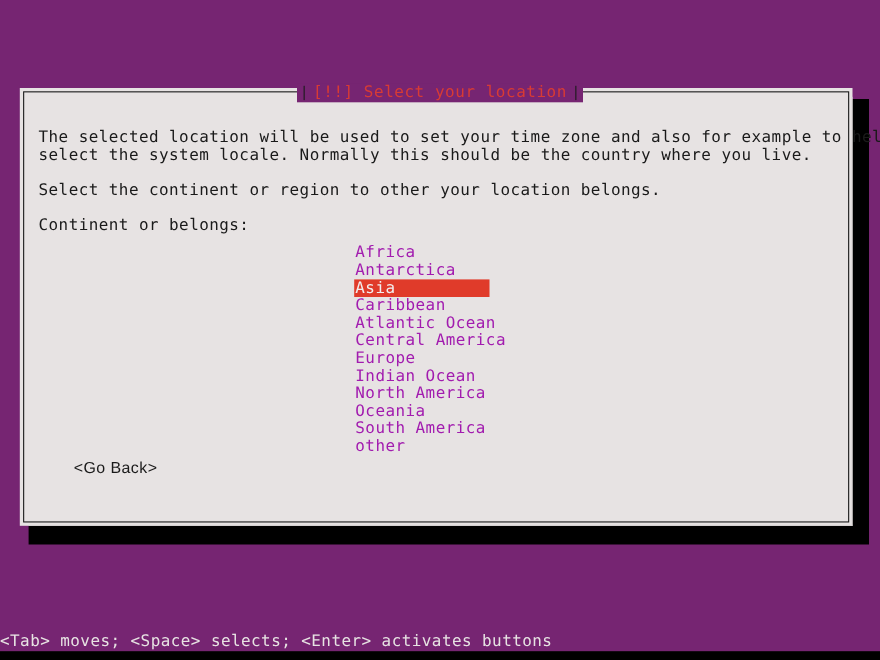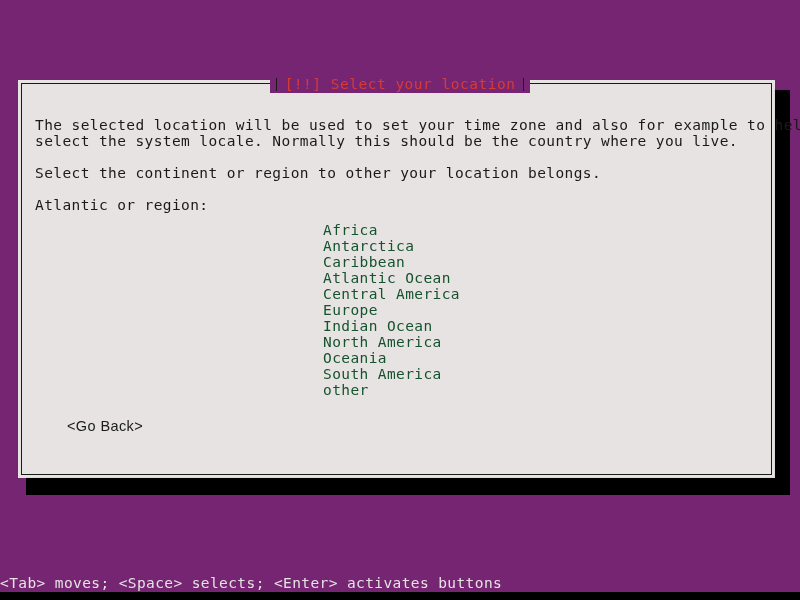--- a/index.html
+++ b/index.html
@@ -122,21 +122,21 @@
     left: 300px;
     top: 138px;
     width: 230px;
   }
   .region-item {
     display: block;
     height: 16px;
     line-height: 16px;
     font-size: 14.5px;
     letter-spacing: 0.4px;
-    color: #14532d;
+    color: #a21caf;
     white-space: pre;
     padding-left: 1px;
     width: 123px;
     box-sizing: border-box;
     background: transparent;
   }
   .region-item.selected {
     background: #e03b2a;
     color: #f2eeee;
   }
@@ -191,25 +191,26 @@
 
   <div id="dialog">
     <div id="dialog-frame">
       <div id="dialog-inner-bevel"></div>
 
       <div class="body-text" id="para-1">The selected location will be used to set your time zone and also for example to help
 select the system locale. Normally this should be the country where you live.</div>
 
       <div class="body-text" id="para-2">Select the continent or region to other your location belongs.</div>
 
-      <div class="body-text" id="field-label">Atlantic or region:</div>
+      <div class="body-text" id="field-label">Continent or belongs:</div>
 
       <div id="region-list">
         <div class="region-item">Africa</div>
         <div class="region-item">Antarctica</div>
+        <div class="region-item selected">Asia</div>
         <div class="region-item">Caribbean</div>
         <div class="region-item">Atlantic Ocean</div>
         <div class="region-item">Central America</div>
         <div class="region-item">Europe</div>
         <div class="region-item">Indian Ocean</div>
         <div class="region-item">North America</div>
         <div class="region-item">Oceania</div>
         <div class="region-item">South America</div>
         <div class="region-item">other</div>
       </div>

